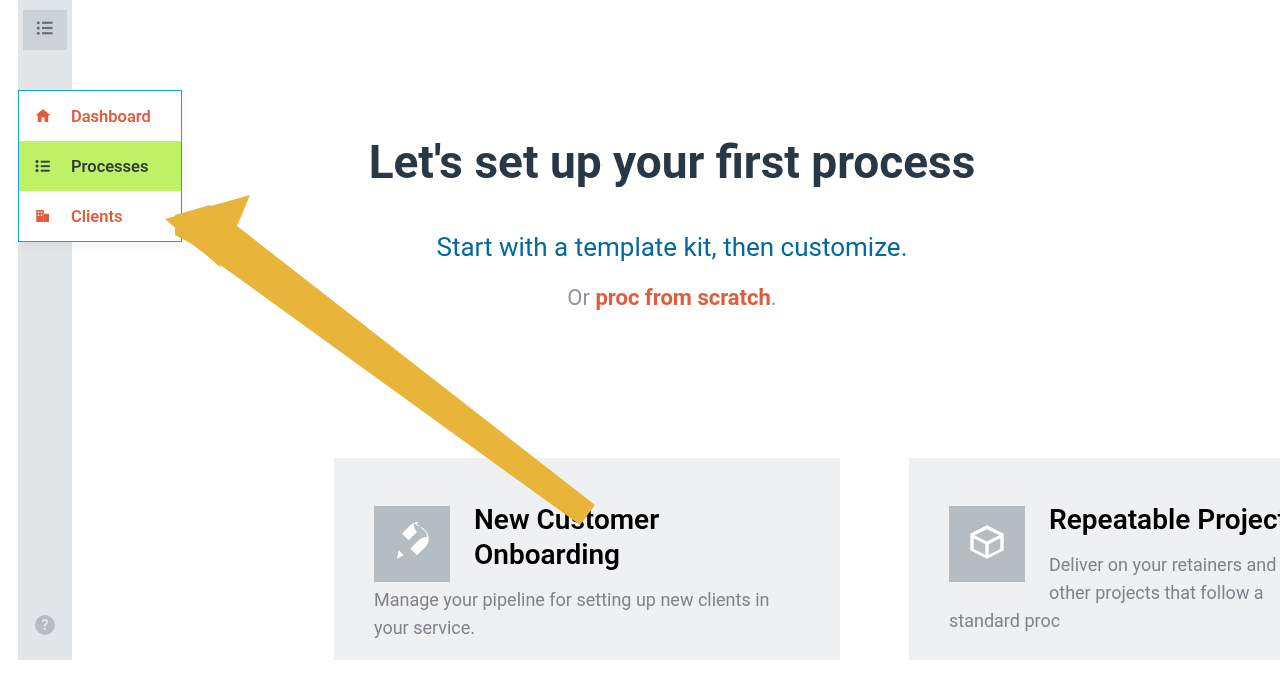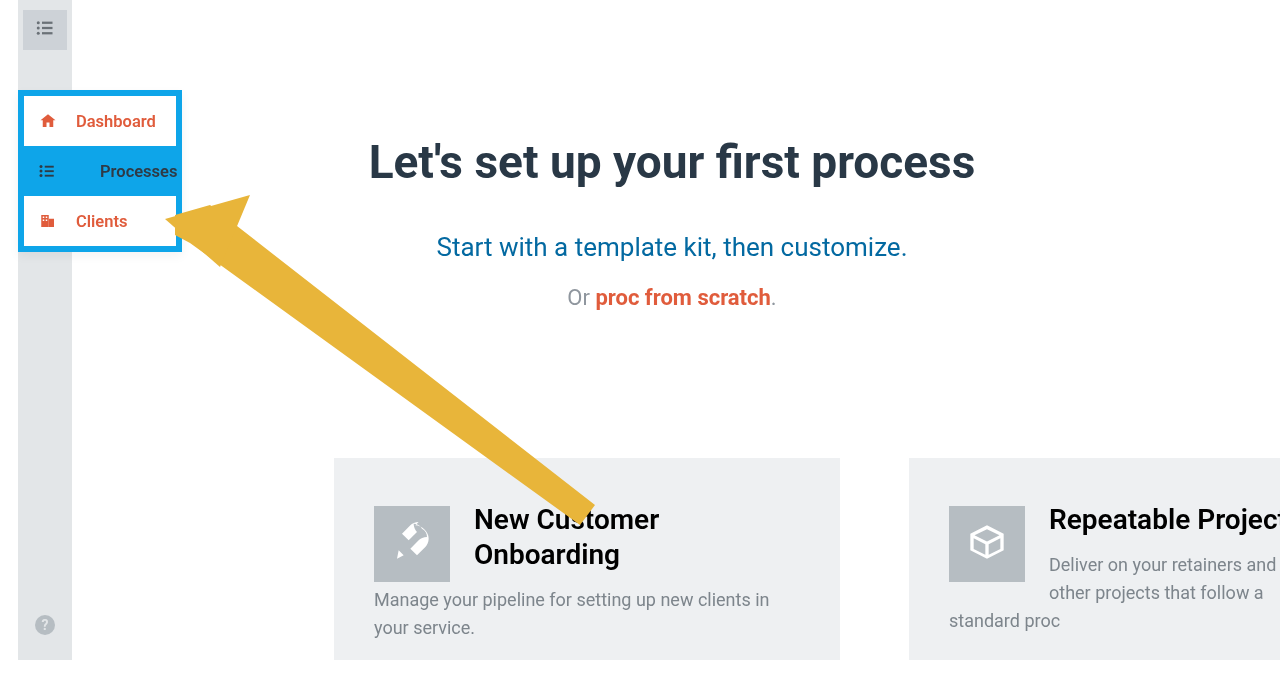--- a/index.html
+++ b/index.html
@@ -49,37 +49,36 @@
       justify-content: center;
     }
 
     
     .nav {
       position: absolute;
       left: 18px;
       top: 90px;
       width: 164px;
       background: #fff;
-      border: 6px solid #0ea5e9;
+      border: 1px solid #0ea5e9;
       box-shadow: 0 4px 10px rgba(0,0,0,.05);
     }
     .nav-item {
       display: flex;
       align-items: center;
       height: 50px;
       padding-left: 14px;
       color: #e05c3c;
       font-size: 16.5px;
       font-weight: 600;
       cursor: pointer;
     }
     .nav-item.selected {
-      background: #0ea5e9;
+      background: #bef264;
       color: #2f3a45;
-      gap: 26px;
     }
     .nav-item .icon {
       width: 20px;
       height: 20px;
       display:inline-flex;
       align-items:center;
       justify-content:center;
     }
     .nav-item .icon svg { width:18px; height:18px; }
     .nav-item .lbl { margin-left: 18px; }

